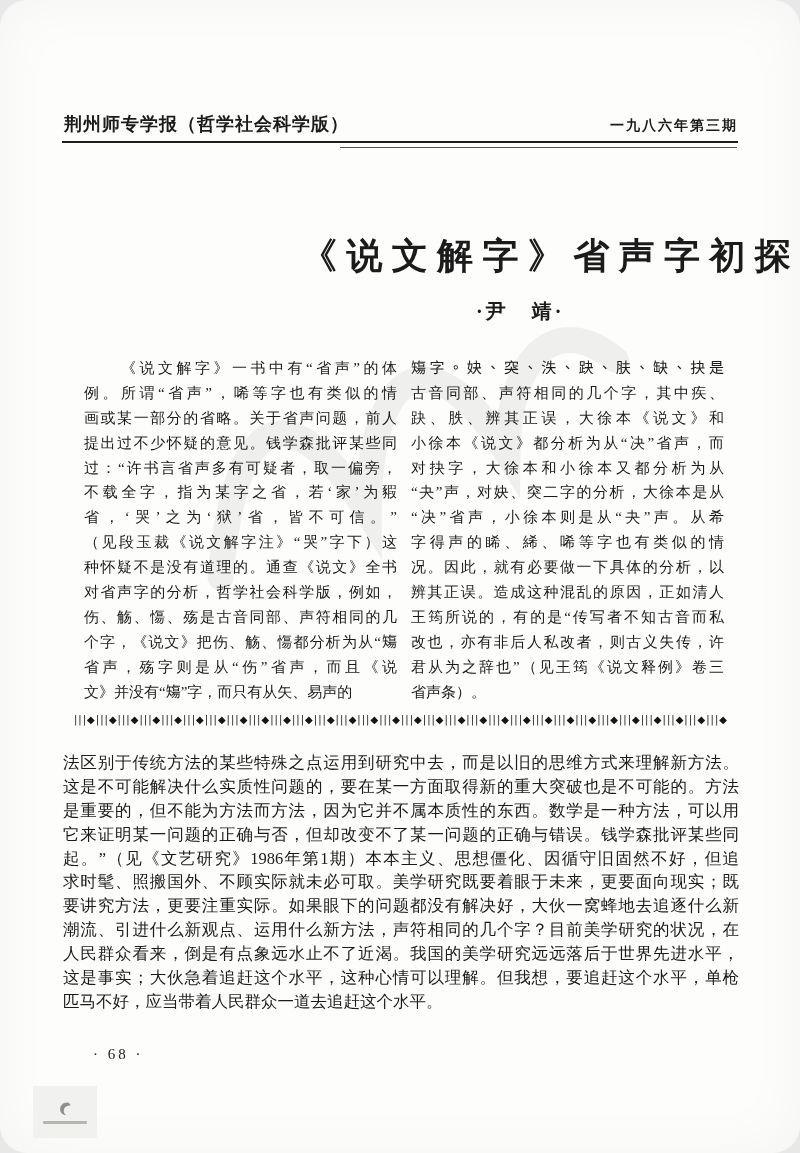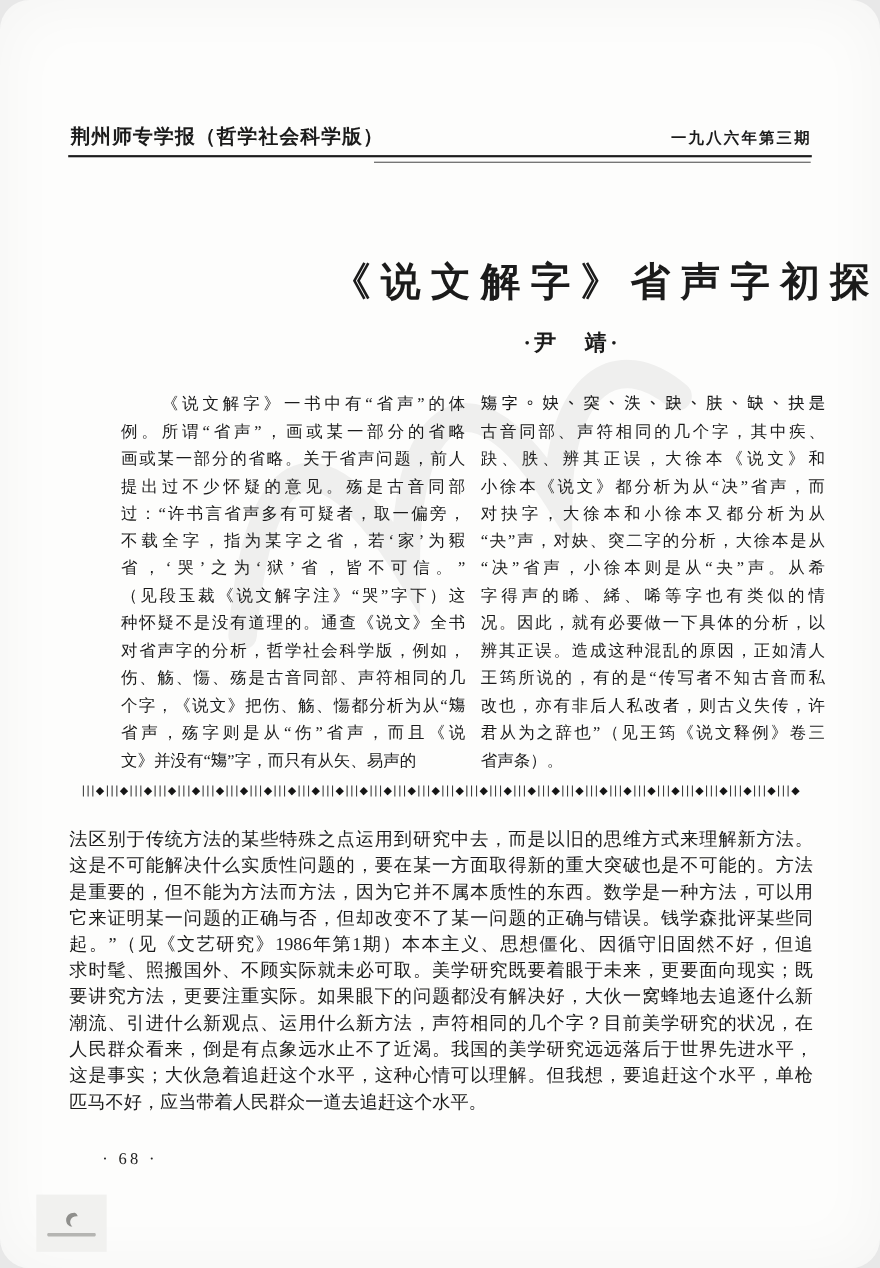--- a/index.html
+++ b/index.html
@@ -30,21 +30,21 @@
     text-align:right;font-size:36px;font-weight:bold;
     letter-spacing:.26em;white-space:nowrap;
   }
   .article-author{
     position:absolute;top:298px;left:476px;
     font-size:20px;letter-spacing:.15em;font-weight:bold;
   }
   
   .columns{
     position:absolute;top:356px;left:84px;width:640px;
-    display:flex;gap:14px;margin-left:26px;
+    display:flex;gap:14px;
   }
   .col{width:313px;}
   .col .tline{
     font-size:15px;line-height:24.9px;height:24.9px;
     text-align:justify;text-align-last:justify;
     white-space:nowrap;overflow:visible;
   }
   .col .tline.lastline{text-align-last:left;}
   
   .section-divider{
@@ -90,23 +90,23 @@
   <svg class="scan-ghost" width="480" height="280" viewBox="0 0 480 280">
     <path d="M20 220 C 80 60, 140 60, 180 200 C 220 60, 290 40, 330 180 C 360 80, 420 60, 460 120" fill="none" stroke="#000" stroke-width="26" stroke-linecap="round"></path>
   </svg>
 
   <h1 class="article-title">《说文解字》省声字初探</h1>
   <div class="article-author">·尹　靖·</div>
 
   <div class="columns">
     <div class="col">
         <div class="tline">　　《说文解字》一书中有“省声”的体</div>
-        <div class="tline">例。所谓“省声”，画或某一部分的省略</div>
+        <div class="tline">例。所谓“省声”，唏等字也有类似的情</div>
         <div class="tline">画或某一部分的省略。关于省声问题，前人</div>
-        <div class="tline">提出过不少怀疑的意见。殇是古音同部</div>
+        <div class="tline">提出过不少怀疑的意见。钱学森批评某些同</div>
         <div class="tline">过：“许书言省声多有可疑者，取一偏旁，</div>
         <div class="tline">不载全字，指为某字之省，若‘家’为豭</div>
         <div class="tline">省，‘哭’之为‘狱’省，皆不可信。”</div>
         <div class="tline">（见段玉裁《说文解字注》“哭”字下）这</div>
         <div class="tline">种怀疑不是没有道理的。通查《说文》全书</div>
         <div class="tline">对省声字的分析，哲学社会科学版，例如，</div>
         <div class="tline">伤、觞、慯、殇是古音同部、声符相同的几</div>
         <div class="tline">个字，《说文》把伤、觞、慯都分析为从“𥏻</div>
         <div class="tline">省声，殇字则是从“伤”省声，而且《说</div>
         <div class="tline lastline">文》并没有“𥏻”字，而只有从矢、易声的</div>

